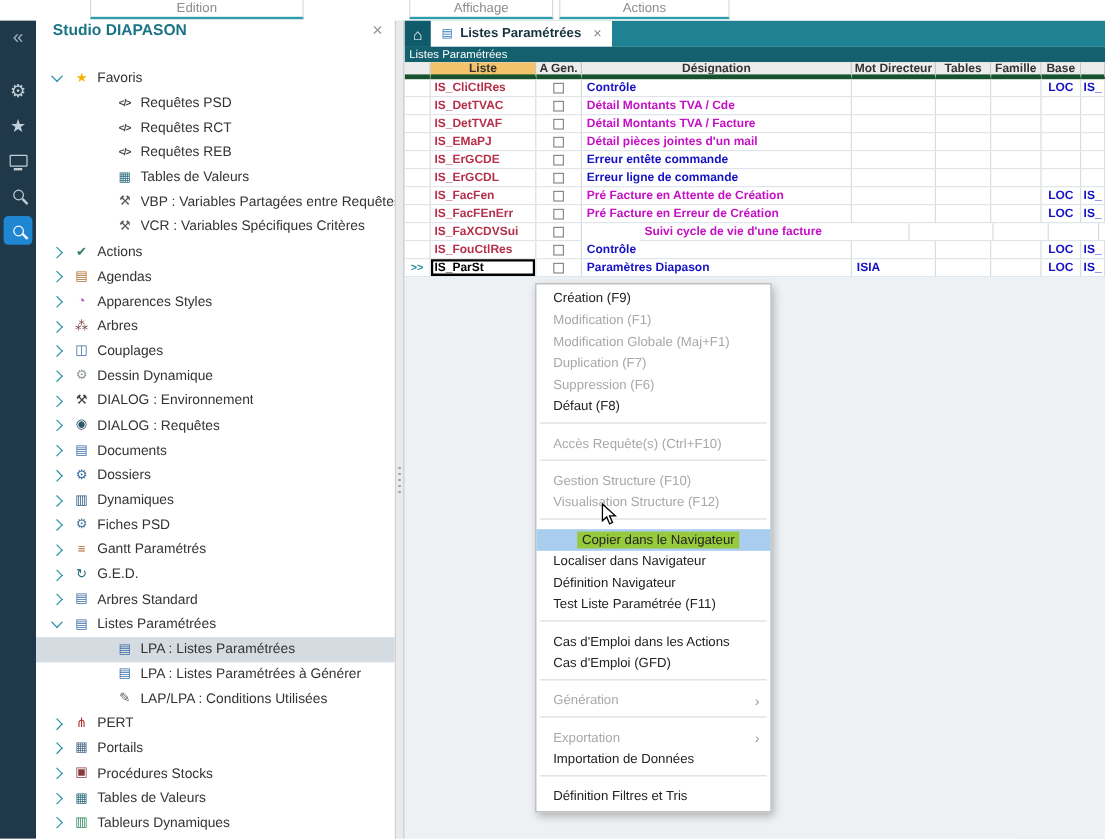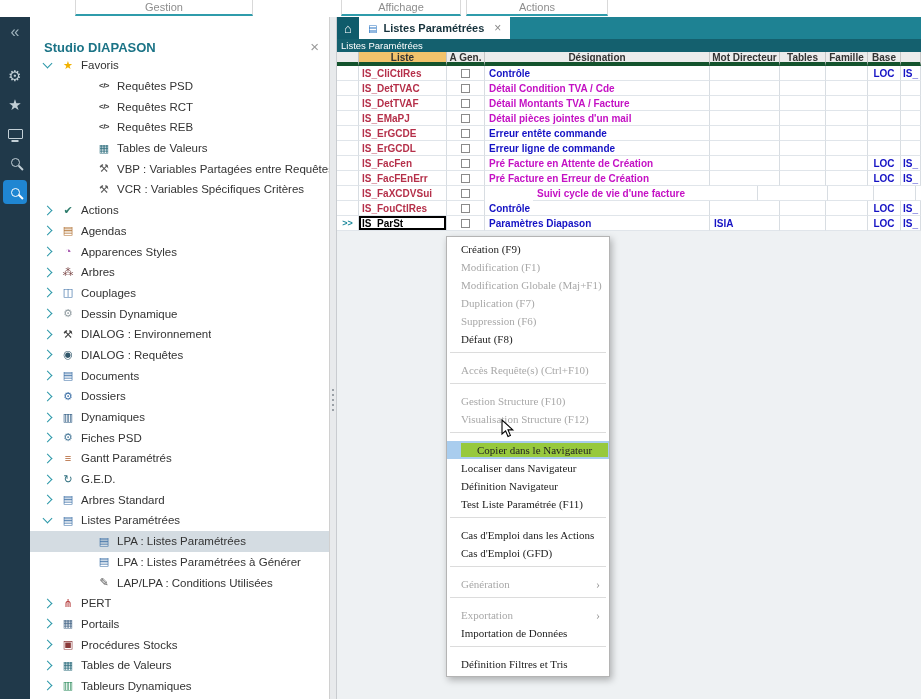--- a/index.html
+++ b/index.html
@@ -30,21 +30,21 @@
   .lens { width:9px; height:9px; border:1.5px solid #c2cfd6; border-radius:50%; position:relative; display:inline-block; }
   .lens::after { content:""; position:absolute; width:6px; height:1.5px; background:#c2cfd6;
                  transform:rotate(45deg); right:-5px; bottom:-2px; }
   .ab-item.active .lens, .ab-item.active .lens::after { border-color:#fff; }
   .ab-item.active .lens::after { background:#fff; }
   .scr { width:15px; height:10px; border:1.5px solid #c2cfd6; border-radius:1px; position:relative; display:inline-block; }
   .scr::after { content:""; position:absolute; left:50%; transform:translateX(-50%); bottom:-4px; width:7px; height:2px; background:#c2cfd6; }
 
   
   .explorer { width:300px; background:#fff; border-right:1px solid #d0d0d0; overflow:hidden; flex:none; }
-  .tree-header { height:38px; display:flex; align-items:flex-end; padding:0 10px 0 14px; }
+  .tree-header { height:38px; display:flex; align-items:flex-start; padding:0 10px 0 14px; }
   .tree-title { flex:1; color:#1b7386; font-weight:bold; font-size:13px; }
   .tree-close { color:#9a9a9a; font-size:15px; cursor:default; }
   .titem { display:flex; align-items:center; height:20.7px; padding-left:14px; font-size:11.5px; color:#333;
            white-space:nowrap; overflow:hidden; cursor:default; }
   .titem.lvl1 { padding-left:50px; }
   .titem.sel { background:#d4dce2; }
   .chev { width:7px; height:7px; flex:none; display:inline-block; margin-right:9px;
           border-right:1.6px solid #2a97a8; border-bottom:1.6px solid #2a97a8; }
   .chev.right { transform:rotate(-45deg); }
   .chev.down  { transform:rotate(45deg); margin-top:-3px; }
@@ -91,41 +91,41 @@
   .c-liste  { padding-left:3px; color:#b5304a; }
   .c-agen   { justify-content:center; }
   .c-desig  { padding-left:4px; }
   .c-mot    { padding-left:4px; color:#1512c4; }
   .c-base   { justify-content:center; color:#1512c4; }
   .c-extra  { padding-left:2px; color:#1512c4; }
   .cb { width:9px; height:9px; border:1px solid #8a8a8a; background:#fff; display:inline-block; }
   .trow.sel .c-liste { box-shadow: inset 0 0 0 2px #000; color:#000; }
 
   
-  .context-menu { position:absolute; left:446px; top:236px; width:164px; background:#fff;
-                  border:1px solid #b4b4b4; box-shadow:2px 3px 7px rgba(0,0,0,.28); padding:3px 0; z-index:20;font-family:Liberation Serif, serif; }
+  .context-menu { position:absolute; left:446px; top:236px; width:197px; background:#fff;
+                  border:1px solid #b4b4b4; box-shadow:2px 3px 7px rgba(0,0,0,.28); padding:3px 0; z-index:20; }
   .mi { height:18px; line-height:18px; padding:0 22px 0 14px; font-size:11px; color:#222;
         position:relative; white-space:nowrap; cursor:default; }
   .mi.disabled { color:#a8a8a8; }
   .mi.highlighted { background:#a9cdee; }
-  .mi.highlighted .mi-label { background:#97c93d; padding:1px 16px; }
+  .mi.highlighted .mi-label { background:#97c93d; padding:1px 4px;margin-left:20px; }
   .mi.sep { height:9px; padding:0; pointer-events:none; }
   .mi.sep::before { content:""; display:block; margin:4px 3px; border-top:1px solid #dcdcdc; }
   .mi-arrow { position:absolute; right:9px; top:0; color:#9a9a9a; font-size:12px; }
 
   .cursor { position:absolute; left:501px; top:419px; z-index:30; }
 </style>
 </head>
 <body>
 
 <div class="screen">
 
   <div class="top-strip">
     <div class="ts-seg seg1">
-        <span>Gestion</span>
+        <span>Edition</span>
       </div>
     <div class="ts-seg seg2">
         <span>Affichage</span>
       </div>
     <div class="ts-seg seg3">
         <span>Actions</span>
       </div>
   </div>
 
   <div class="app-row">
@@ -393,21 +393,21 @@
               <div class="tc c-base w-base">LOC</div>
               <div class="tc c-extra w-extra">IS_</div>
             </div>
 
             <div class="trow">
               <div class="tc c-marker w-marker"></div>
               <div class="tc c-liste w-liste">IS_DetTVAC</div>
               <div class="tc c-agen w-agen">
                 <span class="cb"></span>
               </div>
-              <div class="tc c-desig w-desig" style="color: rgb(196, 17, 196);">Détail Condition TVA / Cde</div>
+              <div class="tc c-desig w-desig" style="color: rgb(196, 17, 196);">Détail Montants TVA / Cde</div>
               <div class="tc c-mot w-mot"></div>
               <div class="tc w-dom"></div>
               <div class="tc w-fam"></div>
               <div class="tc c-base w-base"></div>
               <div class="tc c-extra w-extra"></div>
             </div>
 
             <div class="trow">
               <div class="tc c-marker w-marker"></div>
               <div class="tc c-liste w-liste">IS_DetTVAF</div>

